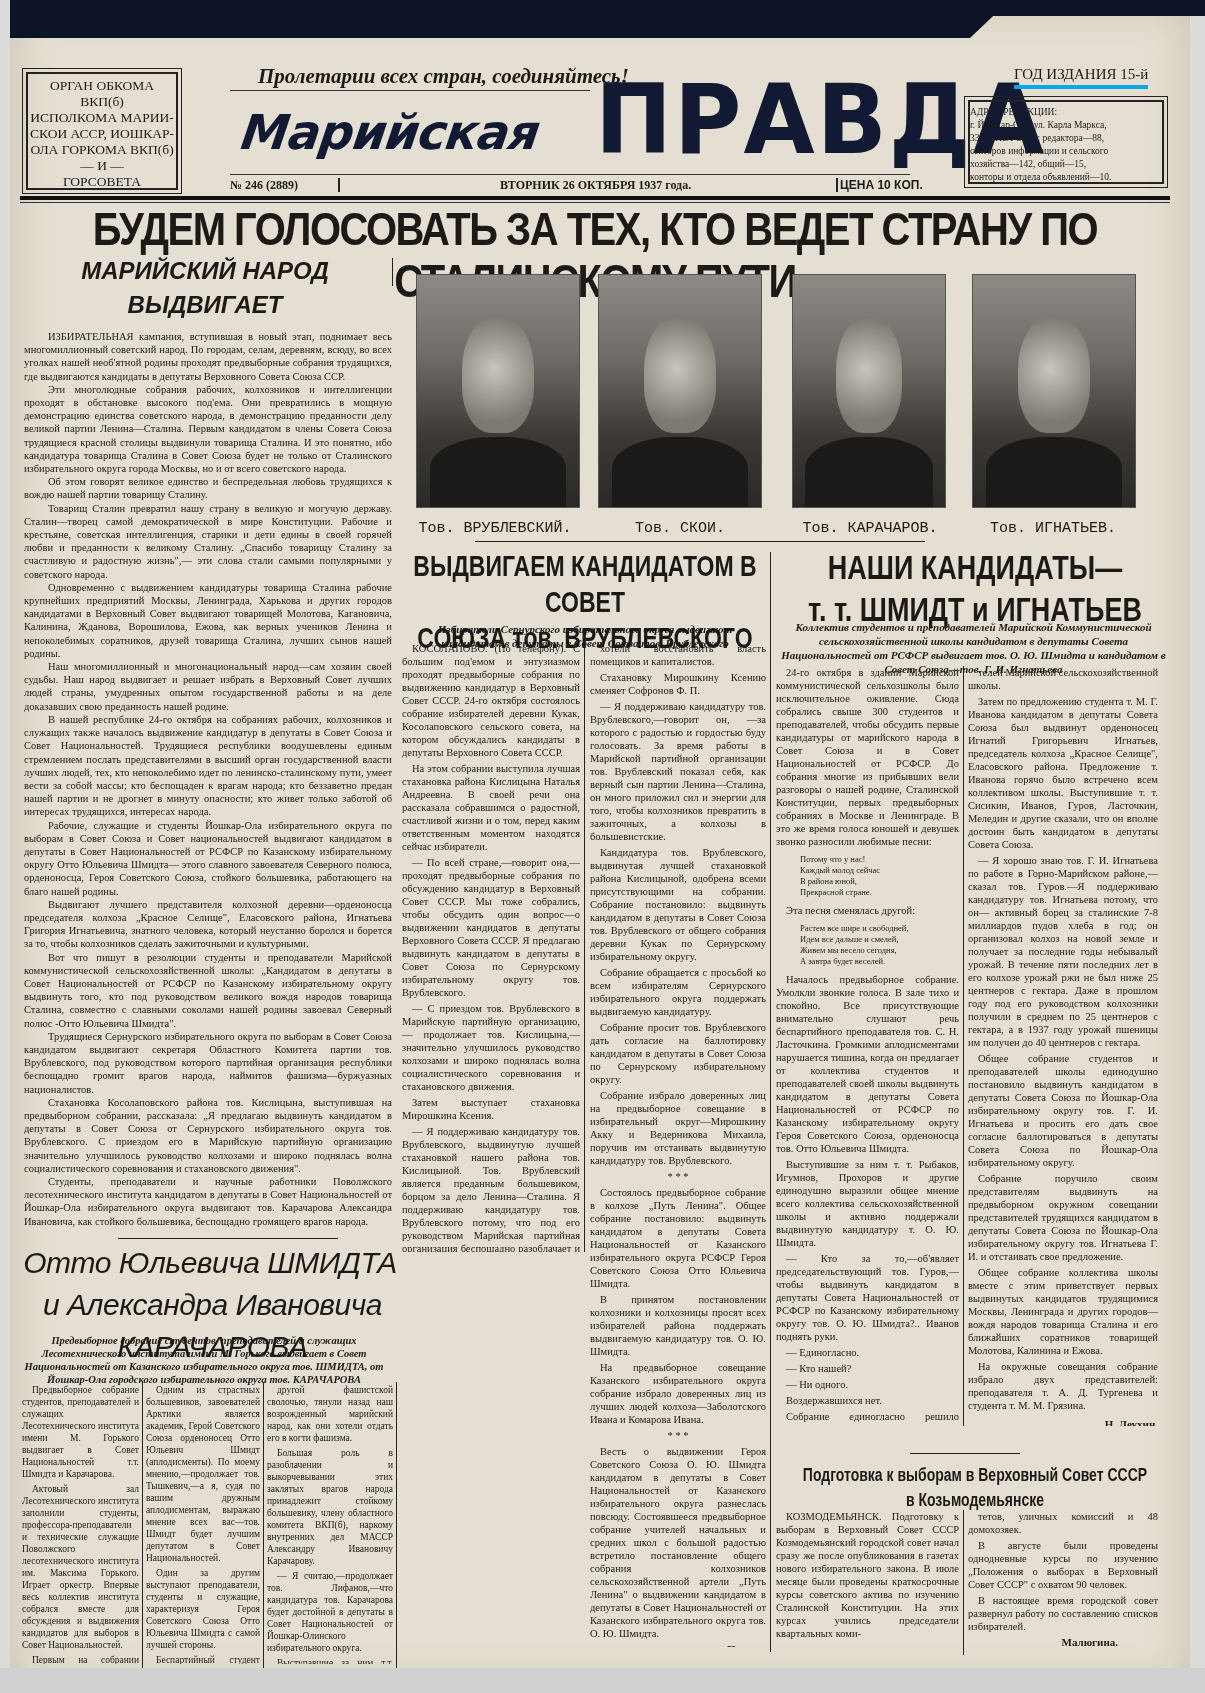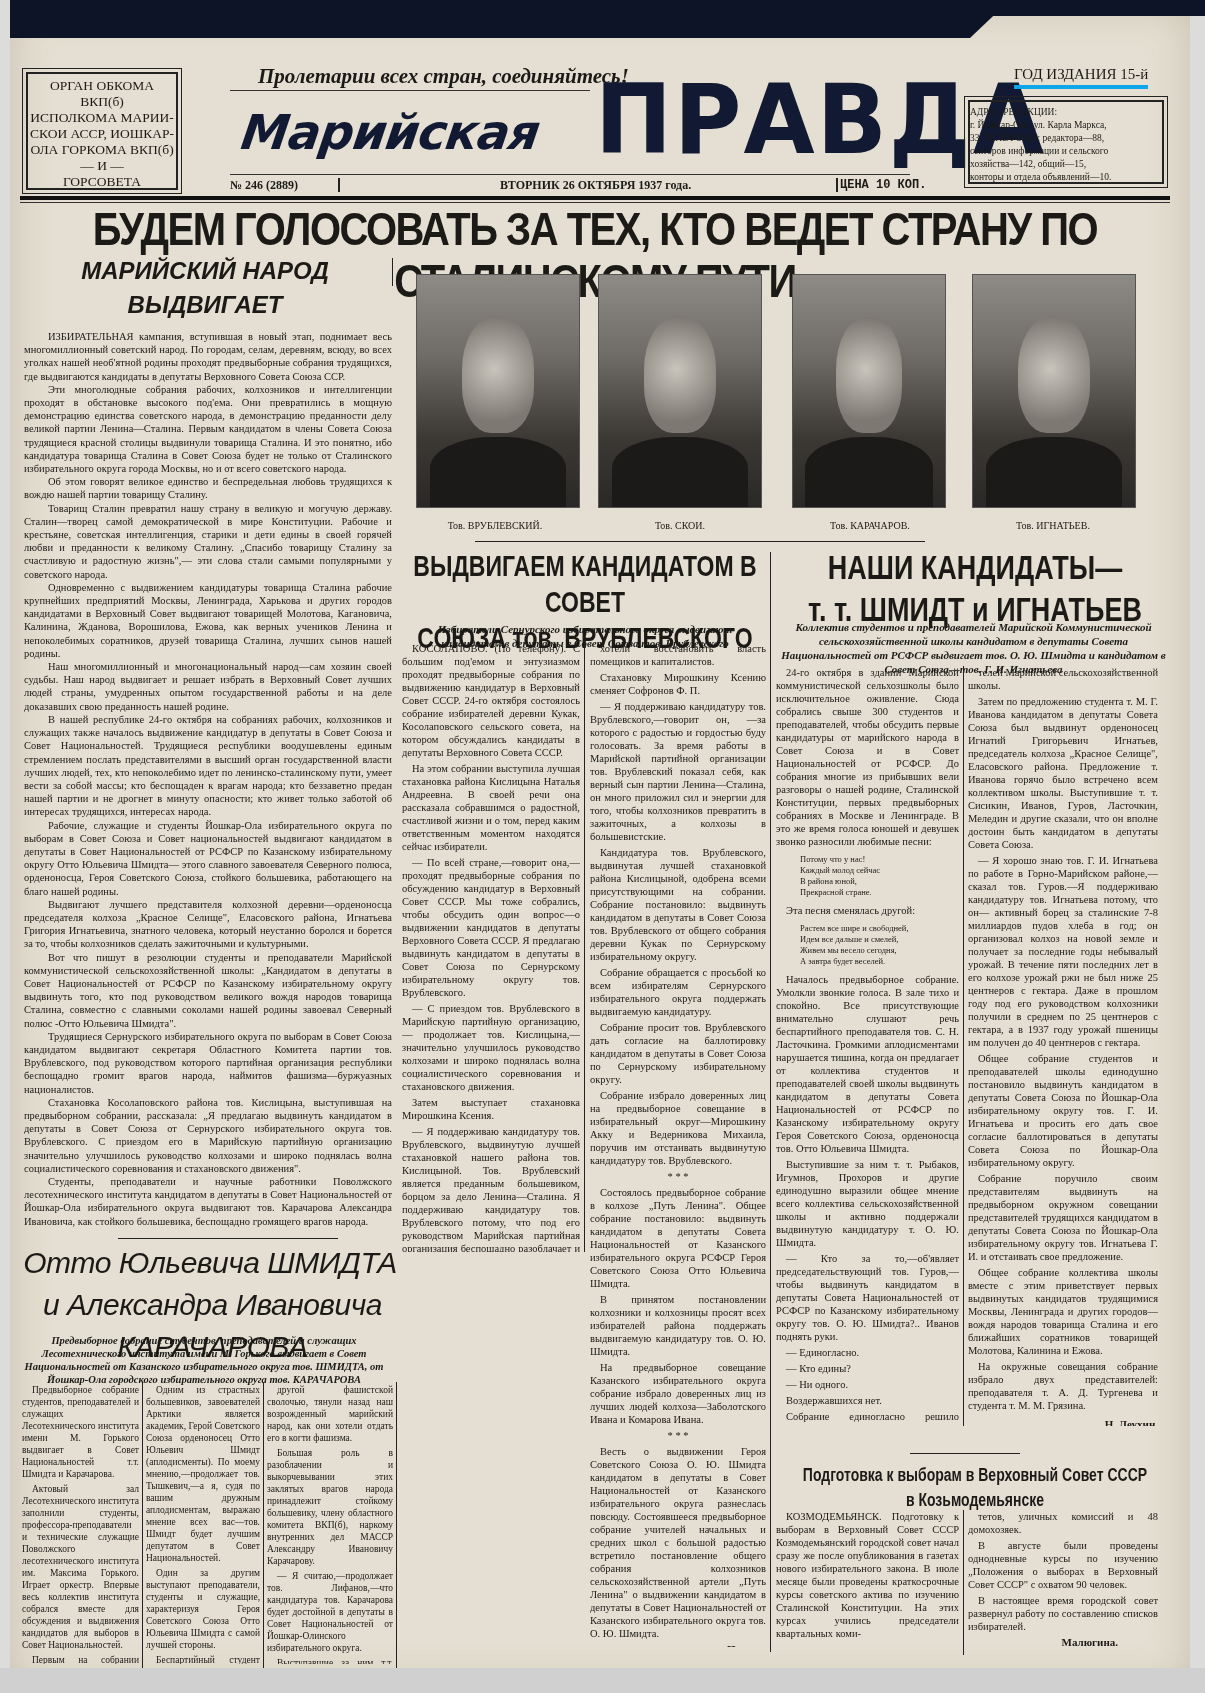--- a/index.html
+++ b/index.html
@@ -12,32 +12,32 @@
   .organ{left:26px;top:72px;width:148px;height:110px;text-align:center;font-size:13.5px;line-height:16px;padding-top:4px;}
   .motto{left:258px;top:64px;font-style:italic;font-size:21px;font-weight:bold;}
   .motto-line{left:230px;top:90px;width:360px;border-top:1px solid #333;}
   .mari{left:242px;top:104px;font-family:"DejaVu Sans",sans-serif;font-weight:bold;font-style:italic;font-size:48px;letter-spacing:-1px;color:#121a33;transform:skewX(-8deg);}
   .pravda{left:595px;top:74px;font-family:"DejaVu Sans",sans-serif;font-weight:900;font-size:92px;line-height:92px;color:#121a33;letter-spacing:2px;transform:scaleY(1.05);}
   .year{left:1014px;top:66px;font-size:15px;border-bottom:4px solid #0ea5e9;padding-bottom:2px;}
   .address{left:968px;top:100px;width:192px;height:76px;font-size:9.5px;line-height:13px;padding-top:4px;}
   .issue-line{left:230px;top:174px;width:680px;border-top:1px solid #333;}
   .issue{left:230px;top:178px;font-size:12px;font-weight:bold;}
   .date{left:500px;top:178px;font-size:12px;font-weight:bold;}
-  .price{left:840px;top:178px;font-size:12px;font-weight:bold;font-family:Liberation Mono, monospace;}
+  .price{left:840px;top:178px;font-size:12px;font-weight:bold;font-family:Liberation Sans, sans-serif;}
   .sep1{left:338px;top:178px;width:2px;height:14px;background:#222;}
   .sep2{left:836px;top:178px;width:2px;height:14px;background:#222;}
   .rule{left:20px;top:196px;width:1150px;height:4px;background:#111;}
   .rule2{left:20px;top:202px;width:1150px;height:1px;background:#333;}
   .headline{left:20px;top:204px;width:1150px;text-align:center;font-family:"Liberation Sans",sans-serif;font-weight:bold;font-size:40px;letter-spacing:-1.5px;transform:scaleY(1.15);transform-origin:top;}
   .left-title{left:20px;top:254px;width:370px;text-align:center;font-family:"Liberation Sans",sans-serif;font-weight:bold;font-style:italic;font-size:24px;line-height:34px;}
   .vrule{width:1px;background:#222;}
   .photo{background:linear-gradient(180deg,#8e8b86 0%,#6f6b66 35%,#3c3935 70%,#2a2826 100%);border:1px solid #555;}
   .photo .head{position:absolute;left:28%;top:18%;width:44%;height:50%;border-radius:45% 45% 40% 40%;background:radial-gradient(circle at 45% 45%,#c9c4bc,#7d7871 70%);}
   .photo .body{position:absolute;left:8%;bottom:0;width:84%;height:30%;border-radius:45% 45% 0 0;background:#1b1a19;}
-  .caption{font-family:Liberation Serif, serif;font-size:10px;text-align:center;width:160px;}
+  .caption{font-family:Liberation Mono, monospace;font-size:15px;text-align:center;width:160px;}
   .h2{font-family:"Liberation Sans",sans-serif;font-weight:bold;text-align:center;transform:scaleY(1.25);transform-origin:top;}
   .sub{font-style:italic;font-size:11px;text-align:center;line-height:14px;font-weight:bold;}
   .col{font-size:10.5px;line-height:13px;text-align:justify;overflow:hidden;}
   .col p{margin:0 0 3px 0;text-indent:10px;}
   .col .poem{font-size:8.5px;line-height:11px;margin:6px 0 6px 24px;text-indent:0;}
   .lead{font-size:10.5px;line-height:13.2px;text-align:justify;}
   .lead p{margin:0;text-indent:24px;}
   .signature{font-weight:bold;text-align:right;font-size:11px;}
   .script{font-style:italic;font-family:"Liberation Sans",sans-serif;font-size:30px;line-height:42px;text-align:center;letter-spacing:-.5px;}
   .bottom-shade{left:0;top:1668px;width:1205px;height:25px;background:#cfd0cf;}
@@ -175,21 +175,21 @@
   <div class="poem">
     <div>Растем все шире и свободней,</div>
     <div>Идем все дальше и смелей,</div>
     <div>Живем мы весело сегодня,</div>
     <div>А завтра будет веселей.</div>
   </div>
   <p>Началось предвыборное собрание. Умолкли звонкие голоса. В зале тихо и спокойно. Все присутствующие внимательно слушают речь беспартийного преподавателя тов. С. Н. Ласточкина. Громкими аплодисментами нарушается тишина, когда он предлагает от коллектива студентов и преподавателей своей школы выдвинуть кандидатом в депутаты Совета Национальностей от РСФСР по Казанскому избирательному округу Героя Советского Союза, орденоносца тов. Отто Юльевича Шмидта.</p>
   <p>Выступившие за ним т. т. Рыбаков, Игумнов, Прохоров и другие единодушно выразили общее мнение всего коллектива сельскохозяйственной школы и активно поддержали выдвинутую кандидатуру т. О. Ю. Шмидта.</p>
   <p>— Кто за то,—об'являет председательствующий тов. Гуров,— чтобы выдвинуть кандидатом в депутаты Совета Национальностей от РСФСР по Казанскому избирательному округу тов. О. Ю. Шмидта?.. Иванов поднять руки.</p>
   <p>— Единогласно.</p>
-  <p>— Кто едины?</p>
+  <p>— Кто нашей?</p>
   <p>— Ни одного.</p>
   <p>Воздержавшихся нет.</p>
   <p>Собрание единогласно решило просить Отто Юльевича Шмидта баллотироваться депутатом в Совет Национальностей от РСФСР по Казанскому избирательному округу и дало наказ представителям отстаивать на окружном предвыборном совещании решение коллектива студентов и преподава-</p>
 </div>
 <div class="abs col" style="left:968px;top:666px;width:190px;height:760px;">
   <p>телей Марийской сельскохозяйственной школы.</p>
   <p>Затем по предложению студента т. М. Г. Иванова кандидатом в депутаты Совета Союза был выдвинут орденоносец Игнатий Григорьевич Игнатьев, председатель колхоза „Красное Селище", Еласовского района. Предложение т. Иванова горячо было встречено всем коллективом школы. Выступившие т. т. Сисикин, Иванов, Гуров, Ласточкин, Меледин и другие сказали, что он вполне достоин быть кандидатом в депутаты Совета Союза.</p>
   <p>— Я хорошо знаю тов. Г. И. Игнатьева по работе в Горно-Марийском районе,—сказал тов. Гуров.—Я поддерживаю кандидатуру тов. Игнатьева потому, что он— активный борец за сталинские 7-8 миллиардов пудов хлеба в год; он организовал колхоз на новой земле и получает за последние годы небывалый урожай. В течение пяти последних лет в его колхозе урожай ржи не был ниже 25 центнеров с гектара. Даже в прошлом году под его руководством колхозники получили в среднем по 25 центнеров с гектара, а в 1937 году урожай пшеницы им получен до 40 центнеров с гектара.</p>
   <p>Общее собрание студентов и преподавателей школы единодушно постановило выдвинуть кандидатом в депутаты Совета Союза по Йошкар-Ола избирательному округу тов. Г. И. Игнатьева и просить его дать свое согласие баллотироваться в депутаты Совета Союза по Йошкар-Ола избирательному округу.</p>
   <p>Собрание поручило своим представителям выдвинуть на предвыборном окружном совещании представителей трудящихся кандидатом в депутаты Совета Союза по Йошкар-Ола избирательному округу тов. Игнатьева Г. И. и отстаивать свое предложение.</p>

